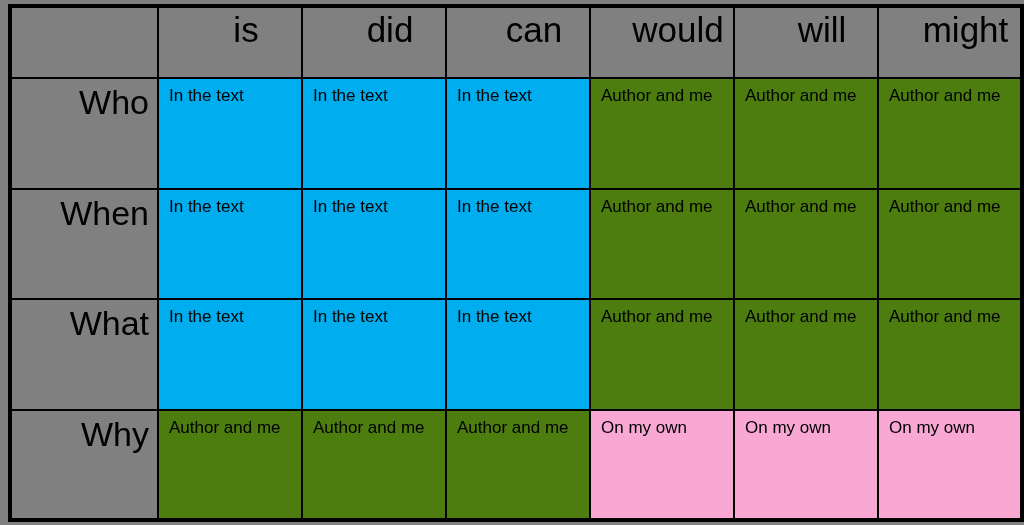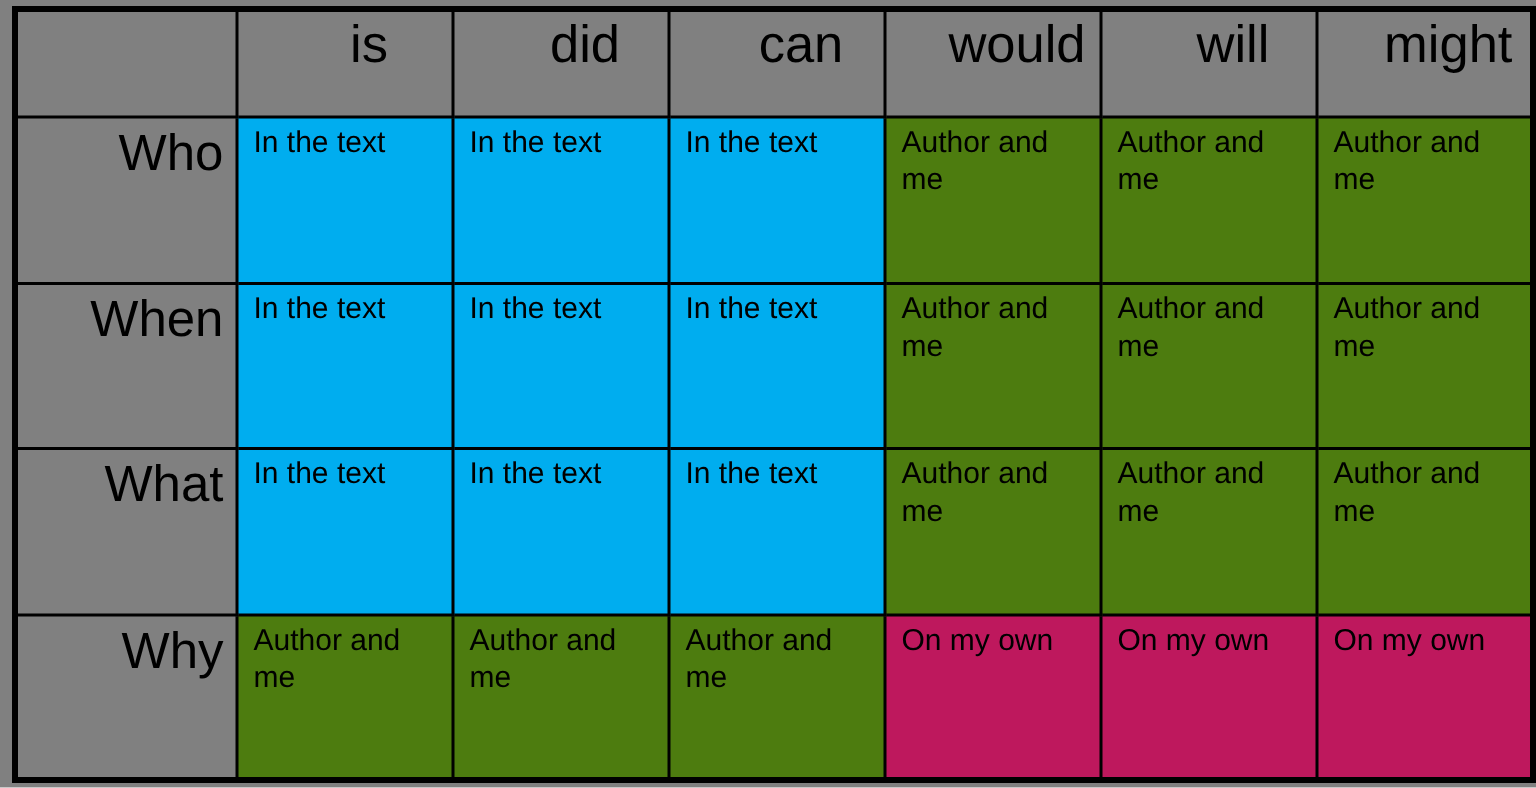--- a/index.html
+++ b/index.html
@@ -69,30 +69,30 @@
   #qar-table th.row-header {
     background: #808080;
     text-align: right;
     font-size: 34px;
     line-height: 38px;
     padding-top: 4px;
     padding-left: 10px;
   }
 
   td.cell {
-    font-size: 20px;
+    font-size: 17px;
     line-height: 25px;
     padding-top: 8px;
     padding-left: 10px;
     text-align: left;
   }
 
   td.cat-in-the-text   { background: #00adef; }
   td.cat-author-and-me { background: #4d7c0f; }
-  td.cat-on-my-own     { background: #be185d; margin-top: 20px; }
+  td.cat-on-my-own     { background: #f9a8d4; margin-top: 20px; }
 </style>
 </head>
 <body>
 
 <div id="canvas">
   <table id="qar-table">
     <colgroup>
       <col class="c-label">
       <col class="c-data">
         <col class="c-data">

